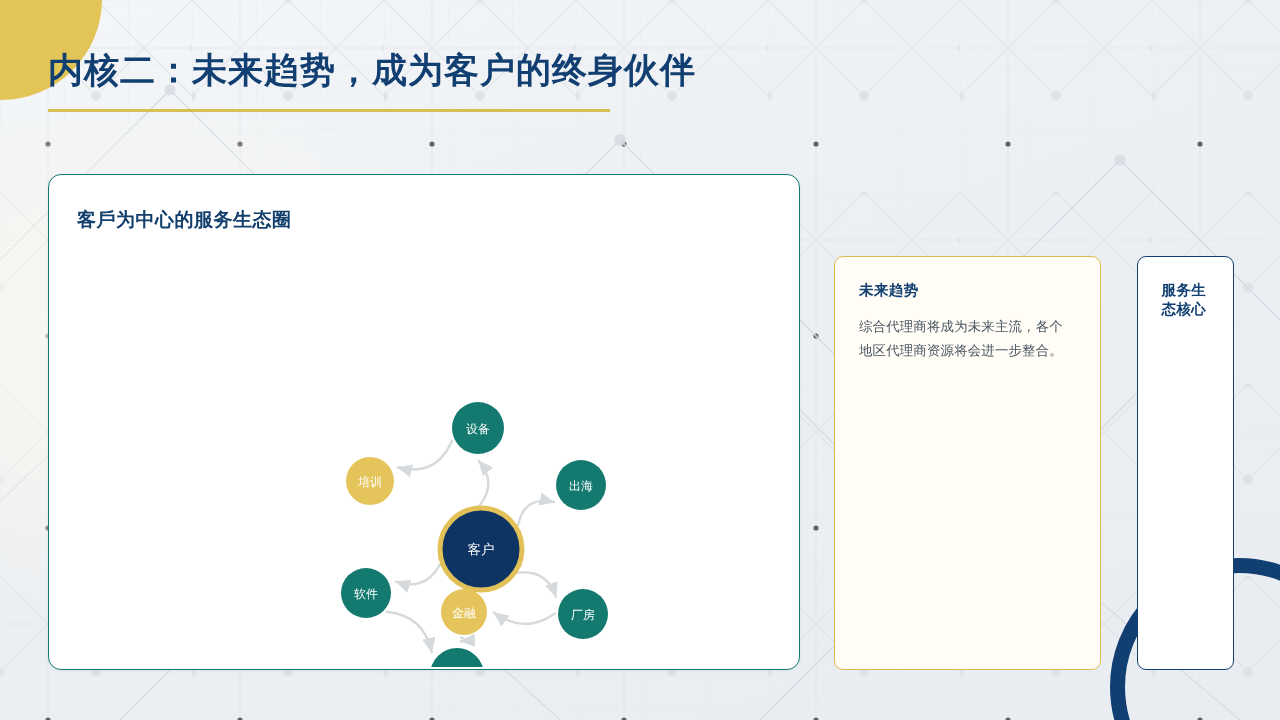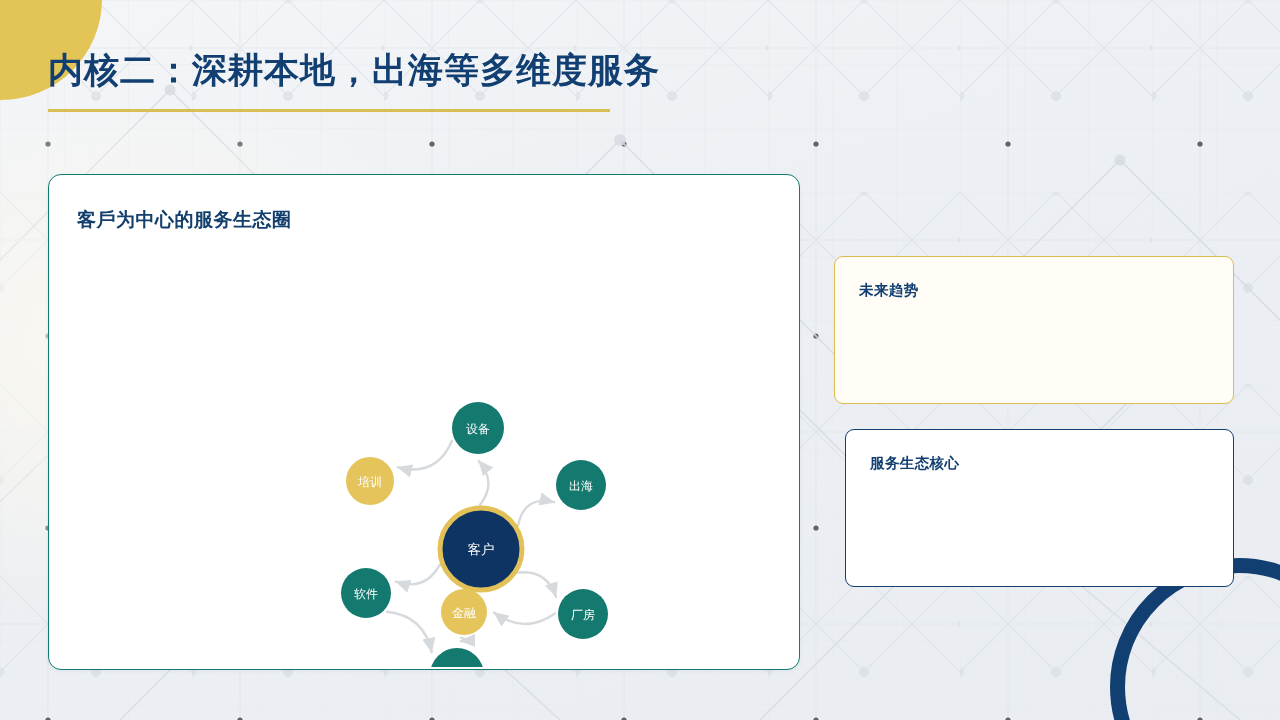--- a/index.html
+++ b/index.html
@@ -90,21 +90,21 @@
     fill:#ffffff;
     font-family:"Liberation Sans","DejaVu Sans",sans-serif;
     font-size:12px;
     text-anchor:middle;
     dominant-baseline:central;
   }
   .node-label.center-label { font-size:13.5px; }
 
   
   #side-column {
-    width:400px; display:flex; flex-direction:column;
+    width:400px; display:flex; flex-direction:row;
     gap:25px; padding-top:82px;
   }
   .info-panel {
     border-radius:9px;
     padding:24px 24px 25px 24px;
   }
   .info-panel-title {
     font-size:14.5px; font-weight:bold; color:#123f72;
     margin-bottom:15px; letter-spacing:.4px;
   }
@@ -170,21 +170,21 @@
       <circle cx="980" cy="500" r="5.5"></circle>
   </g>
 </svg>
 
 <div id="bg-wash"></div>
 
 <div id="corner-circle-topleft"></div>
 <div id="corner-ring-bottomright"></div>
 
 <div id="header">
-  <div id="page-title">内核二：深耕本地，出海等多维度服务</div>
+  <div id="page-title">内核二：未来趋势，成为客户的终身伙伴</div>
   <div id="title-underline"></div>
 </div>
 
 <div id="content">
 
   <div id="ecosystem-card">
     <div id="ecosystem-card-title">客戶为中心的服务生态圈</div>
 
     <div id="graph-area">
       <svg id="graph-svg" width="752" height="420" viewBox="0 0 752 420">
@@ -238,20 +238,21 @@
             </g>
           </g>
         </svg>
     </div>
   </div>
 
   <div id="side-column">
 
     <div class="info-panel" id="panel-trend">
       <div class="info-panel-title">未来趋势</div>
+      <div class="info-panel-body">综合代理商将成为未来主流，各个地区代理商资源将会进一步整合。</div>
     </div>
 
     <div class="info-panel" id="panel-core">
       <div class="info-panel-title">服务生态核心</div>
     </div>
 
   </div>
 </div>
 
 </body></html>

